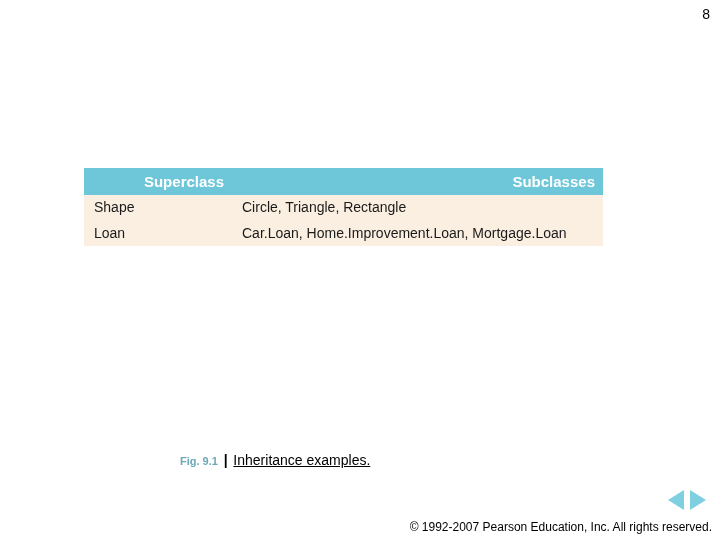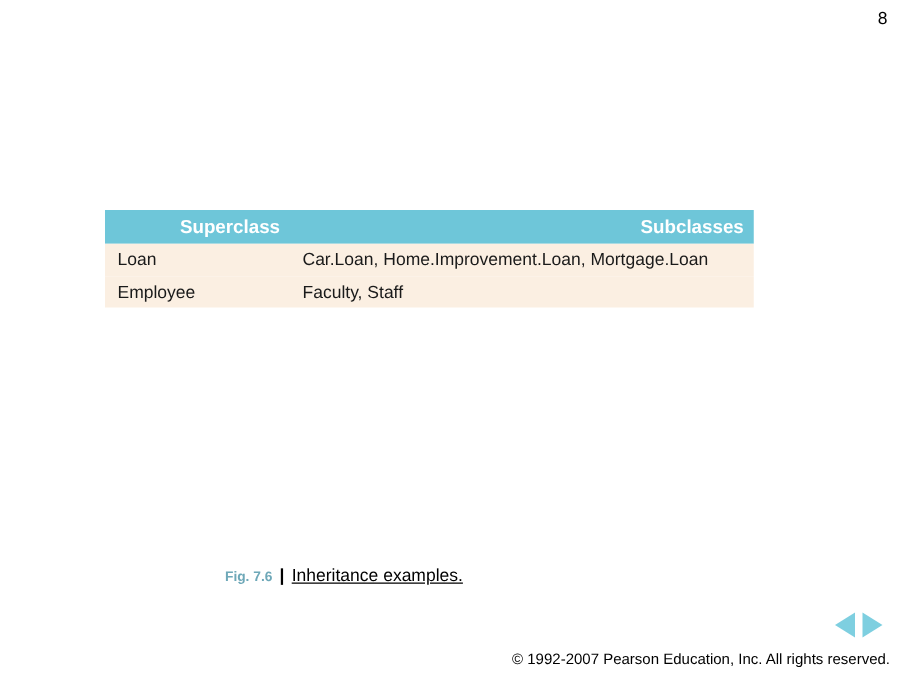--- a/index.html
+++ b/index.html
@@ -116,33 +116,33 @@
 <div class="table-wrap">
   <table>
     <thead>
       <tr>
         <th>Superclass</th>
         <th>Subclasses</th>
       </tr>
     </thead>
     <tbody id="table-body">
         <tr>
+          <td>Shape</td>
+          <td class="sub"><span class="item">Circle</span>, <span class="item">Triangle</span>, <span class="item">Rectangle</span></td>
+        </tr>
+        <tr>
           <td>Loan</td>
           <td class="sub"><span class="item">Car.Loan</span>, <span class="item">Home.Improvement.Loan</span>, <span class="item">Mortgage.Loan</span></td>
-        </tr>
-        <tr>
-          <td>Employee</td>
-          <td class="sub"><span class="item">Faculty</span>, <span class="item">Staff</span></td>
         </tr>
       </tbody>
   </table>
 </div>
 
 <div class="caption">
-  <span class="fig-label">Fig. 7.6</span>
+  <span class="fig-label">Fig. 9.1</span>
   <span class="bar">|</span>
   <span class="fig-title">Inheritance examples.</span>
 </div>
 
 <div class="nav-arrows">
   <div class="arrow left"></div>
   <div class="arrow right"></div>
 </div>
 
 <div class="copyright">© 1992-2007 Pearson Education, Inc.  All rights reserved.</div>

